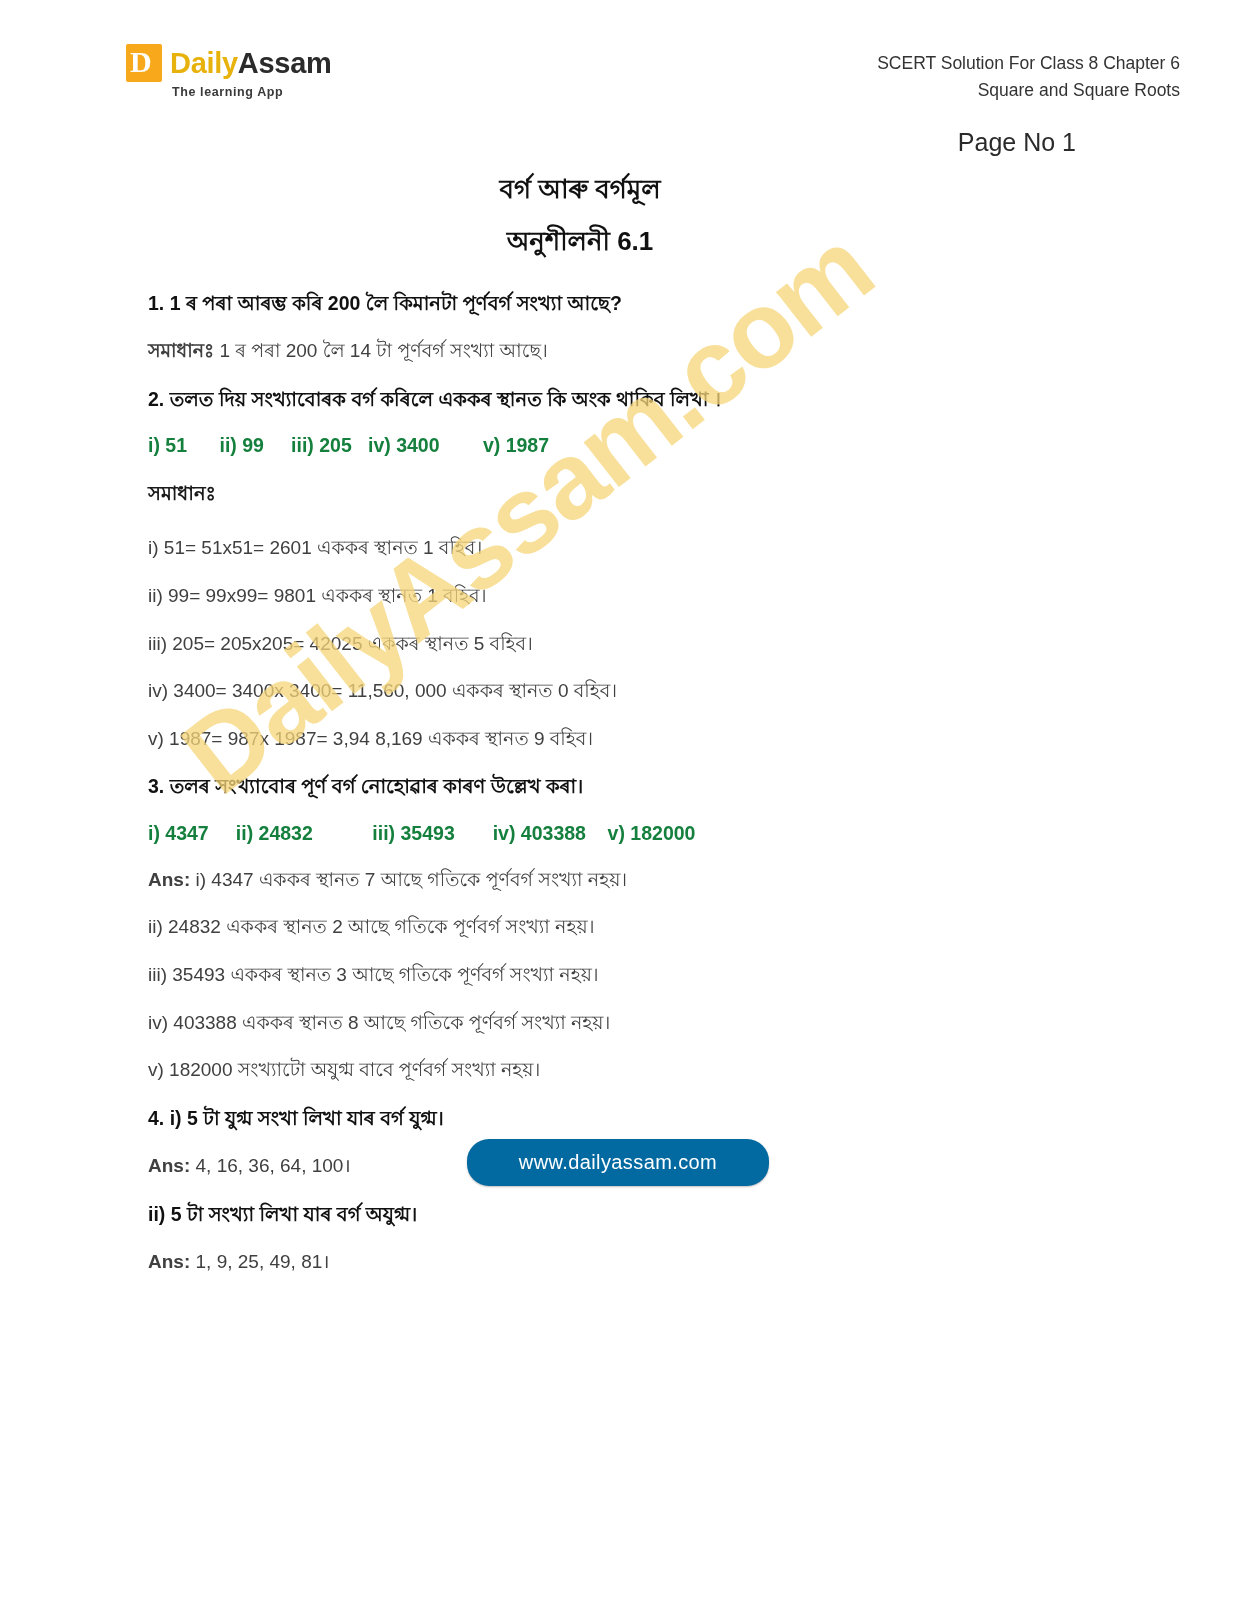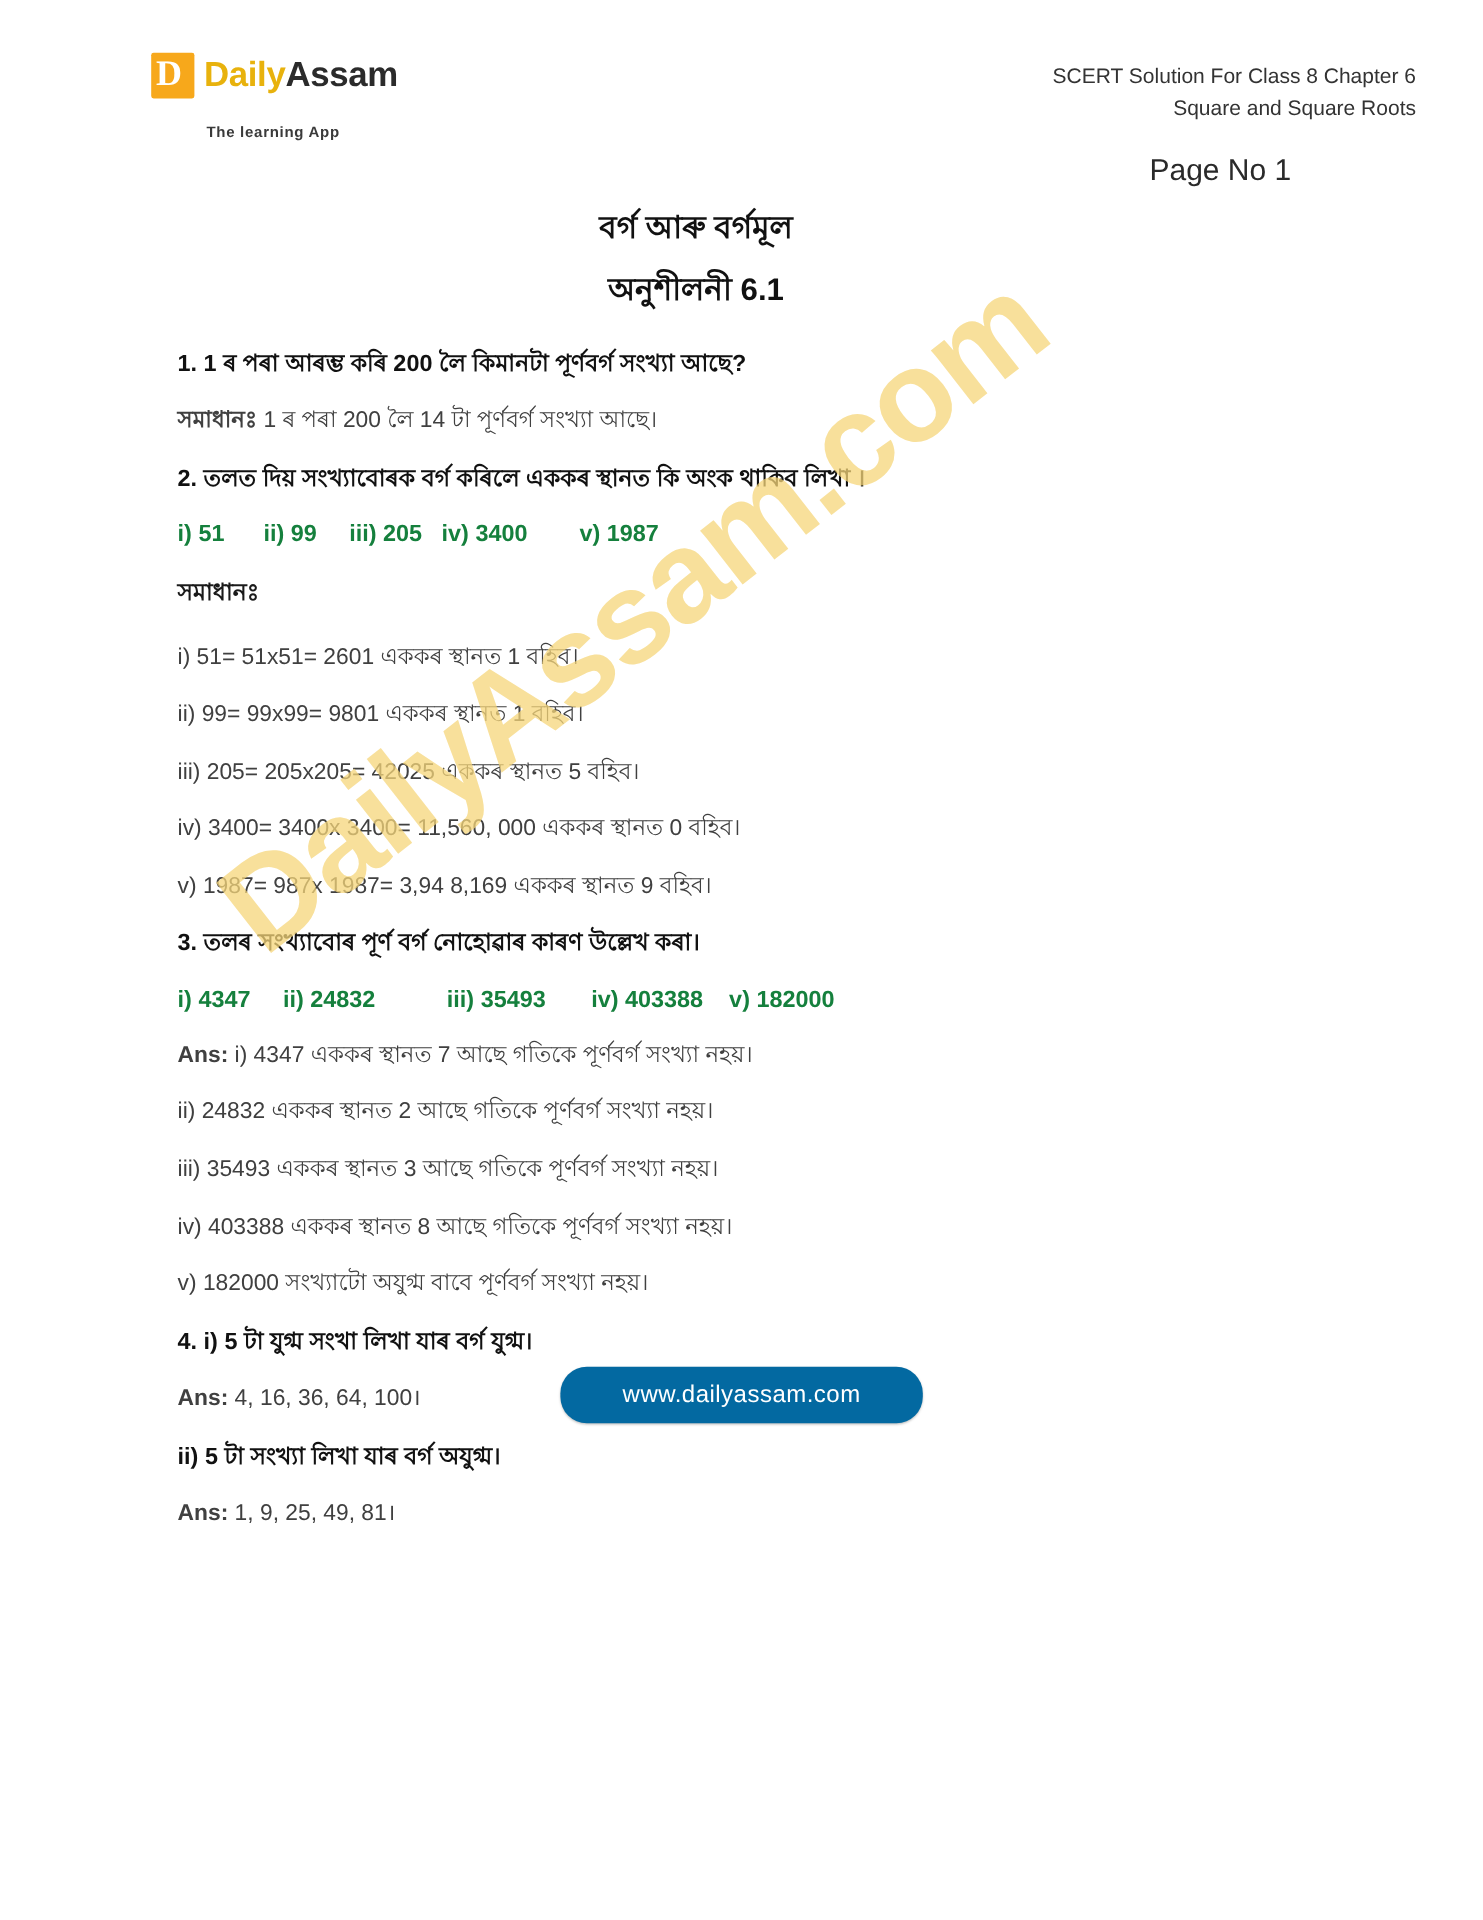--- a/index.html
+++ b/index.html
@@ -61,21 +61,21 @@
     font-family: "Liberation Serif", serif;
   }
   .logo-text {
     font-size: 29px;
     font-weight: bold;
     letter-spacing: -0.3px;
   }
   .logo-daily { color: #e8b20d; }
   .logo-assam { color: #2b2b2b; }
   .logo-sub {
-    margin-top: 21px;
+    margin-top: 3px;
     margin-left: 46px;
     font-size: 12.5px;
     font-weight: bold;
     color: #3a3a3a;
     letter-spacing: 0.6px;
   }
 
   .header-right {
     position: absolute;
     right: 56px;

